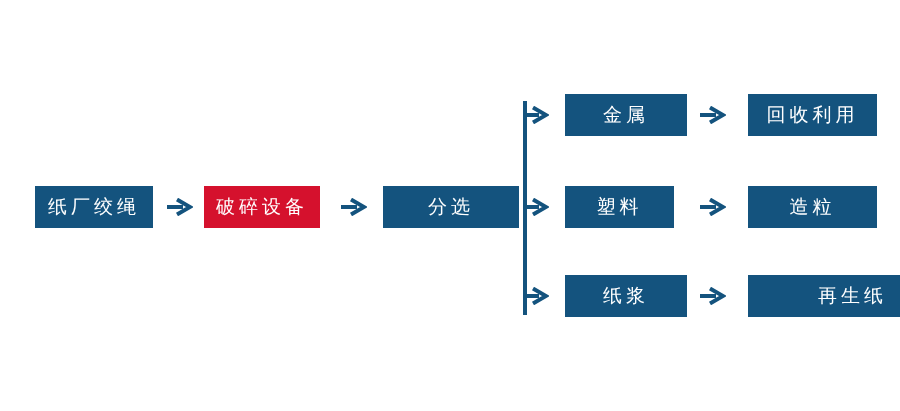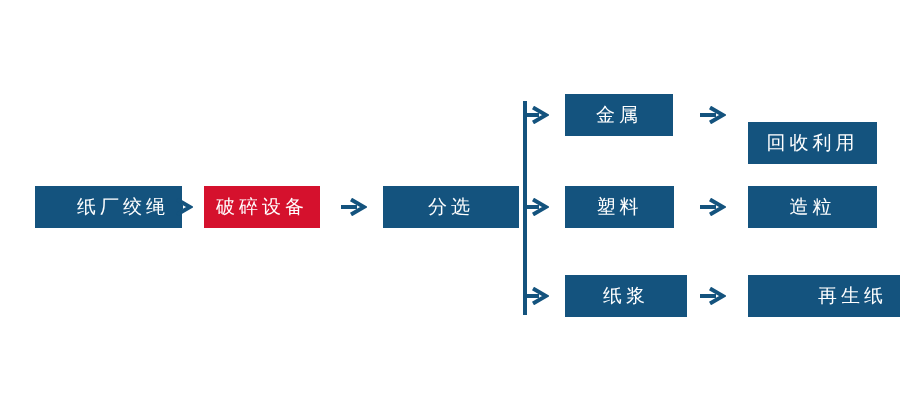--- a/index.html
+++ b/index.html
@@ -23,29 +23,29 @@
     justify-content: center;
     color: var(--text-white, #ffffff);
     font-size: 19px;
     letter-spacing: 4px;
     white-space: nowrap;
     user-select: none;
   }
   .node--blue { background: var(--node-blue, #14537E); }
   .node--red  { background: var(--node-red,  #D5112D); }
 
-  .n-source   { left: 35px;  top: 186px; width: 118px; padding-left: 29px; }
+  .n-source   { left: 35px;  top: 186px; width: 118px; }
   .n-crusher  { left: 204px; top: 186px; width: 116px; }
   .n-sorting  { left: 383px; top: 186px; width: 136px; }
 
-  .n-mid-1 { left: 565px; top: 94px;  width: 108px; }
+  .n-mid-1 { left: 565px; top: 94px;  width: 122px; }
   .n-mid-2 { left: 565px; top: 186px; width: 109px; }
   .n-mid-3 { left: 565px; top: 275px; width: 122px; }
 
-  .n-end-1 { left: 748px; top: 94px;  width: 129px; margin-top: 28px; }
+  .n-end-1 { left: 748px; top: 94px;  width: 129px; }
   .n-end-2 { left: 748px; top: 186px; width: 129px; }
   .n-end-3 { left: 748px; top: 275px; width: 129px; padding-left: 40px; }
 
   .arrow {
     position: absolute;
     width: 26px;
     height: 18px;
     color: var(--connector-blue, #14537E);
   }
   .a-main-1 { left: 167px; top: 198px; }

